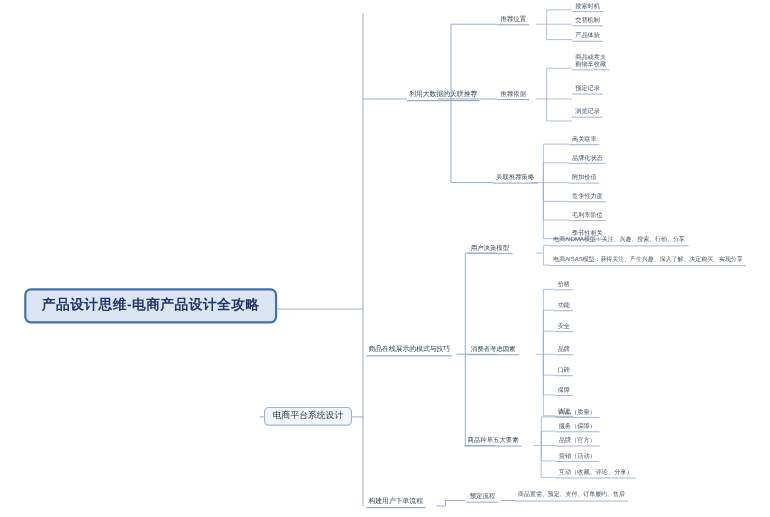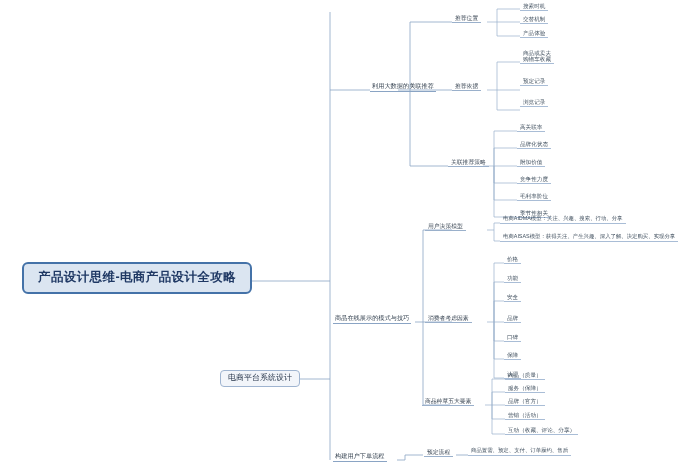--- a/index.html
+++ b/index.html
@@ -142,21 +142,21 @@
 
     <g fill="none" stroke="#8aa4c4" stroke-width="0.8">
 
       <path d="M397 460 L405 460 L405 455 L423 455"></path>
       <path d="M456 455 L468 455"></path>
     </g>
   </svg>
 
   <div class="node root" style="left:22px;top:262px;">产品设计思维-电商产品设计全攻略</div>
 
-  <div class="node lvl1" style="left:220px;top:370px;">电商平台系统设计</div>
+  <div class="node lvl1" style="left:240px;top:370px;">电商平台系统设计</div>
 
   <div class="node lvl2" style="left:370px;top:83px;">利用大数据的关联推荐</div>
   <div class="node lvl2" style="left:333px;top:315px;">商品在线展示的模式与技巧</div>
   <div class="node lvl2" style="left:333px;top:453px;">构建用户下单流程</div>
 
   <div class="node lvl3" style="left:452px;top:15px;">推荐位置</div>
   <div class="node lvl3" style="left:452px;top:83px;">推荐依据</div>
   <div class="node lvl3" style="left:448px;top:159px;">关联推荐策略</div>
   <div class="node lvl3" style="left:425px;top:223px;">用户决策模型</div>
   <div class="node lvl3" style="left:425px;top:315px;">消费者考虑因素</div>

